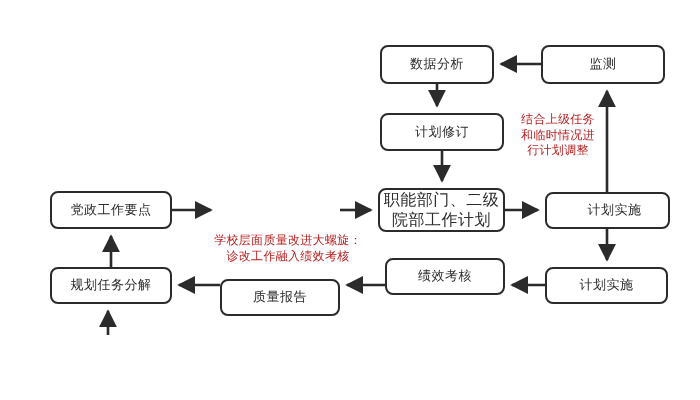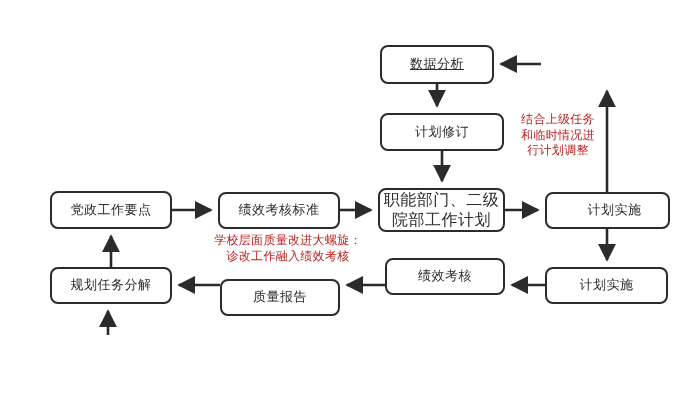--- a/index.html
+++ b/index.html
@@ -86,36 +86,36 @@
 
     <line x1="385" y1="285" x2="347" y2="285" stroke="#2b2b2b" stroke-width="2.6" marker-end="url(#arrow)"></line>
 
     <line x1="220" y1="285" x2="179" y2="285" stroke="#2b2b2b" stroke-width="2.6" marker-end="url(#arrow)"></line>
 
     <line x1="111" y1="267" x2="111" y2="236" stroke="#2b2b2b" stroke-width="2.6" marker-end="url(#arrow)"></line>
 
     <line x1="108" y1="335" x2="108" y2="311" stroke="#2b2b2b" stroke-width="2.6" marker-end="url(#arrow)"></line>
   </svg>
 
-  <div class="node" style="left:380px;top:45px;width:114px;height:39px;text-decoration:underline;">
+  <div class="node" style="left:380px;top:45px;width:114px;height:39px;">
     <span>数据分析</span>
   </div>
 
+  <div class="node" style="left:541px;top:45px;width:124px;height:39px;">
+    <span>监测</span>
+  </div>
 
   <div class="node" style="left:380px;top:113px;width:124px;height:38px;">
     <span>计划修订</span>
   </div>
 
   <div class="node" style="left:50px;top:191px;width:122px;height:38px;">
     <span>党政工作要点</span>
   </div>
 
-  <div class="node" style="left:218px;top:192px;width:122px;height:37px;">
-    <span>绩效考核标准</span>
-  </div>
 
   <div class="node" style="left:378px;top:188px;width:127px;height:44px;font-size:16px;">
     <span>职能部门、二级
 院部工作计划</span>
   </div>
 
   <div class="node" style="left:545px;top:192px;width:125px;height:37px;padding-left:14px;">
     <span>计划实施</span>
   </div>
 

